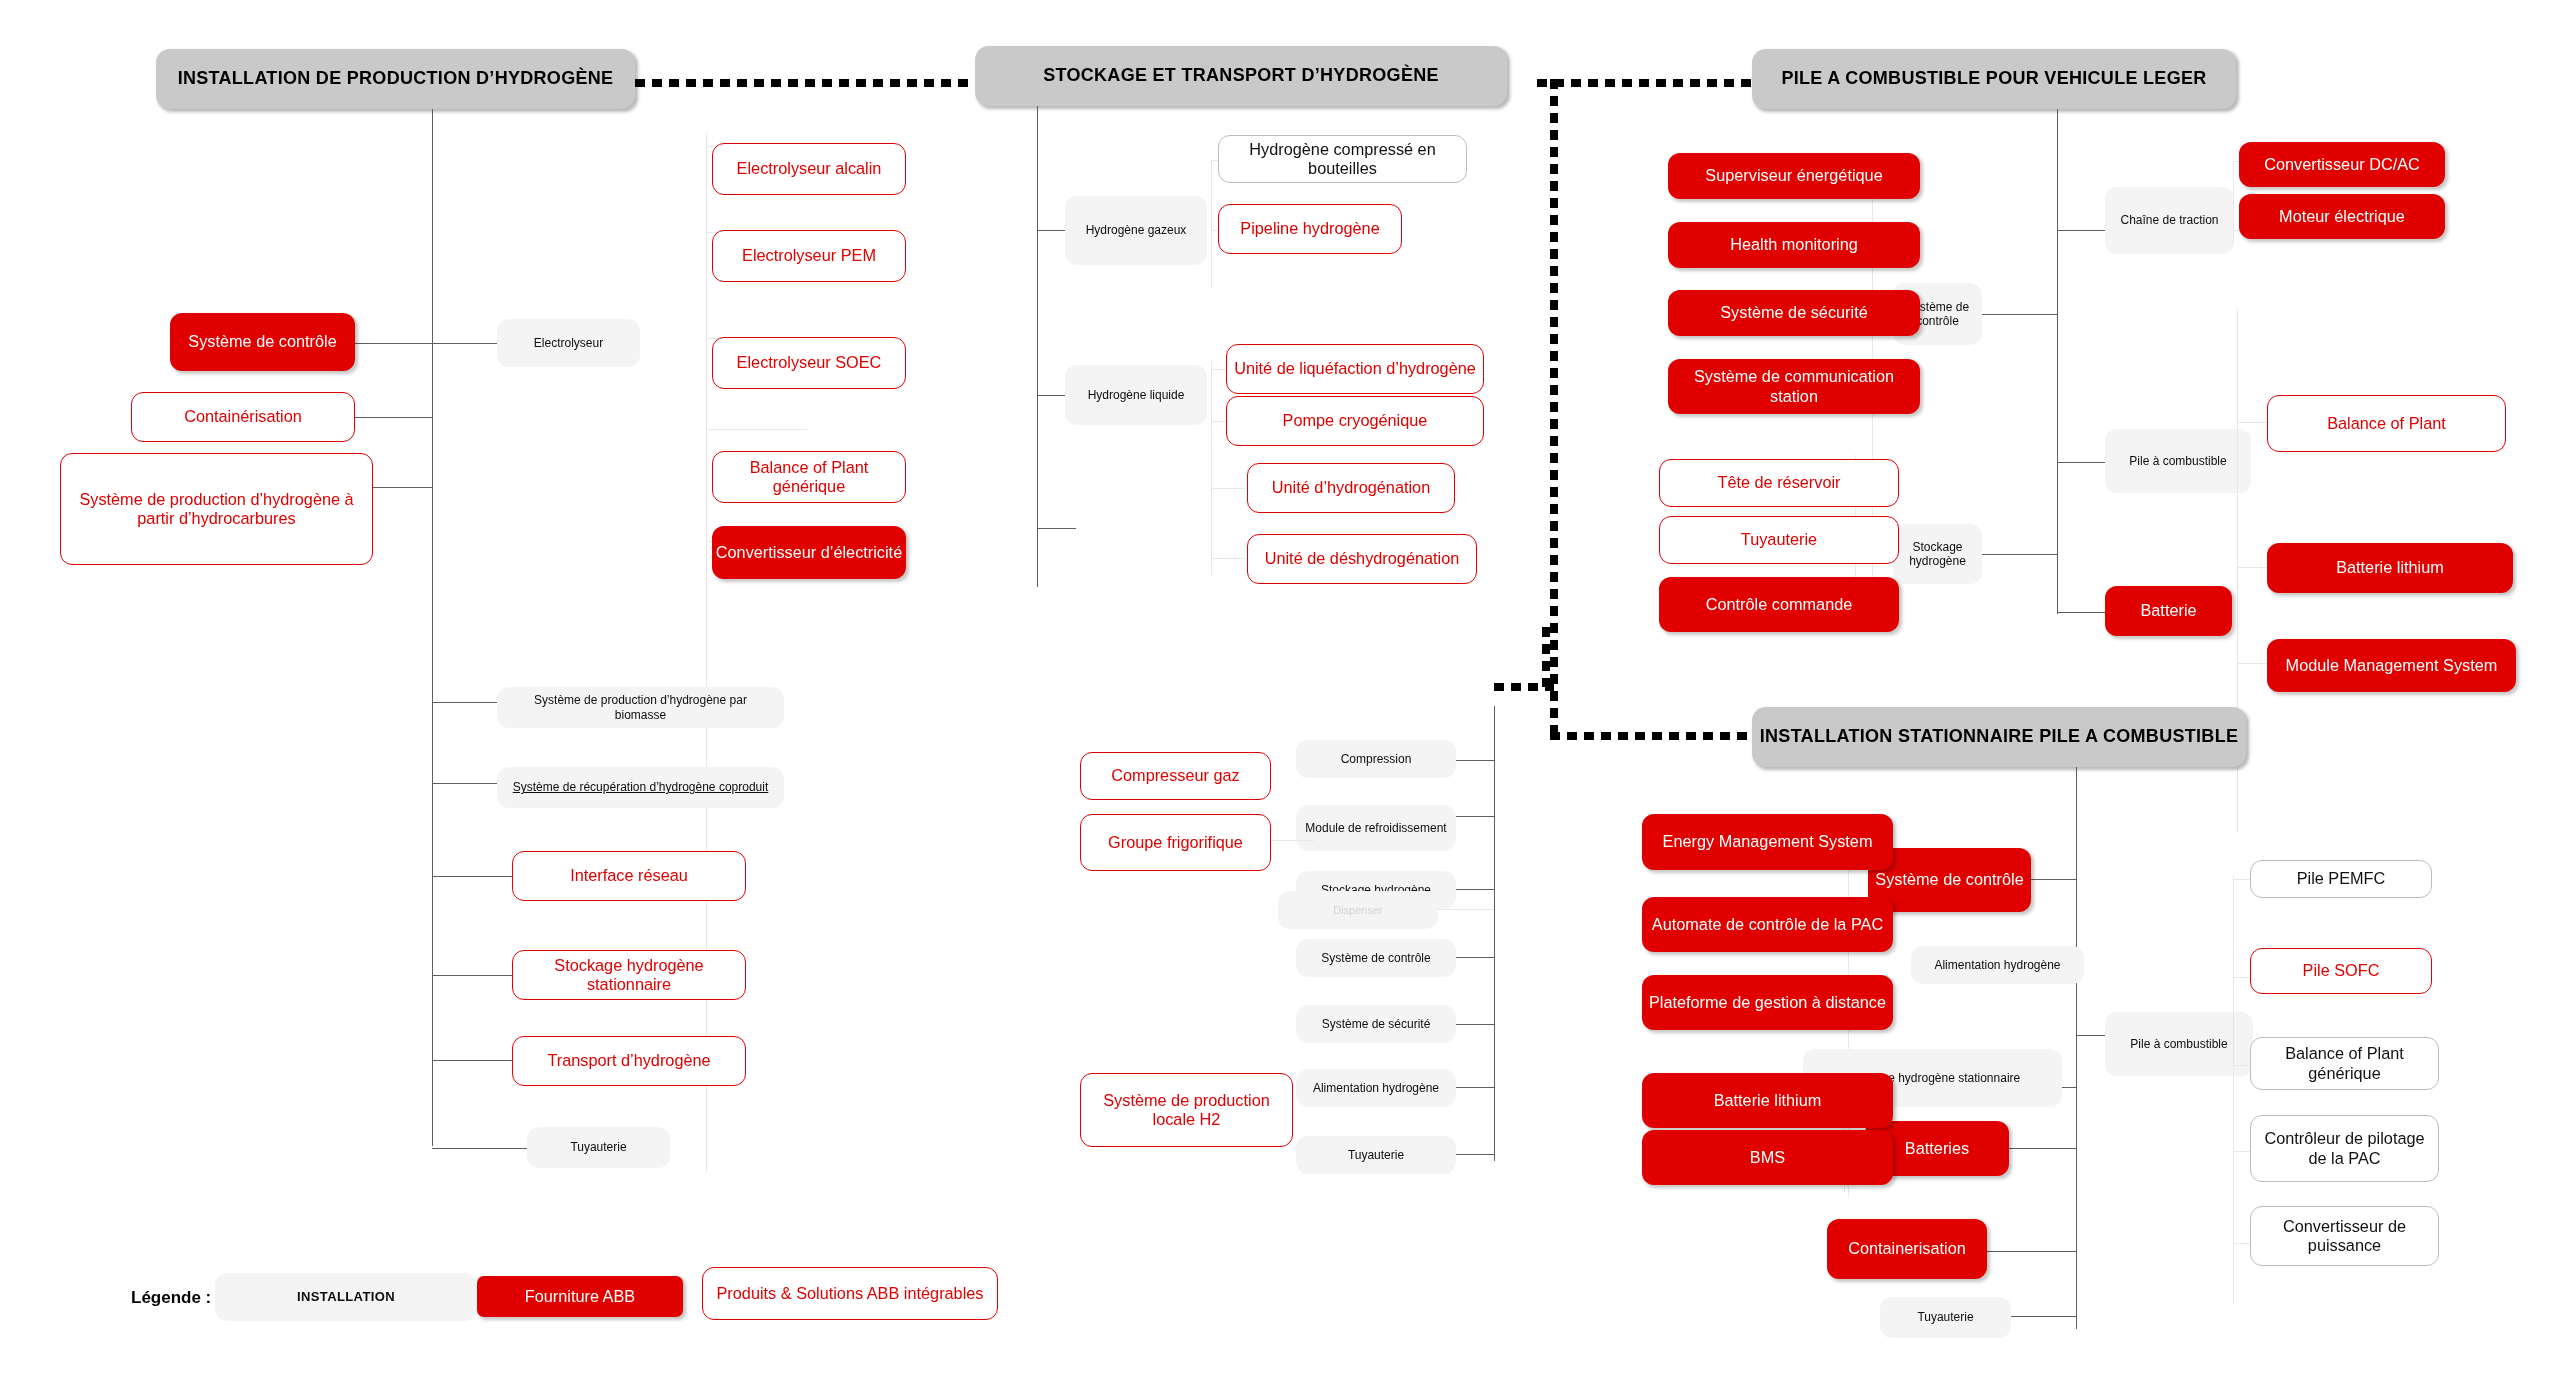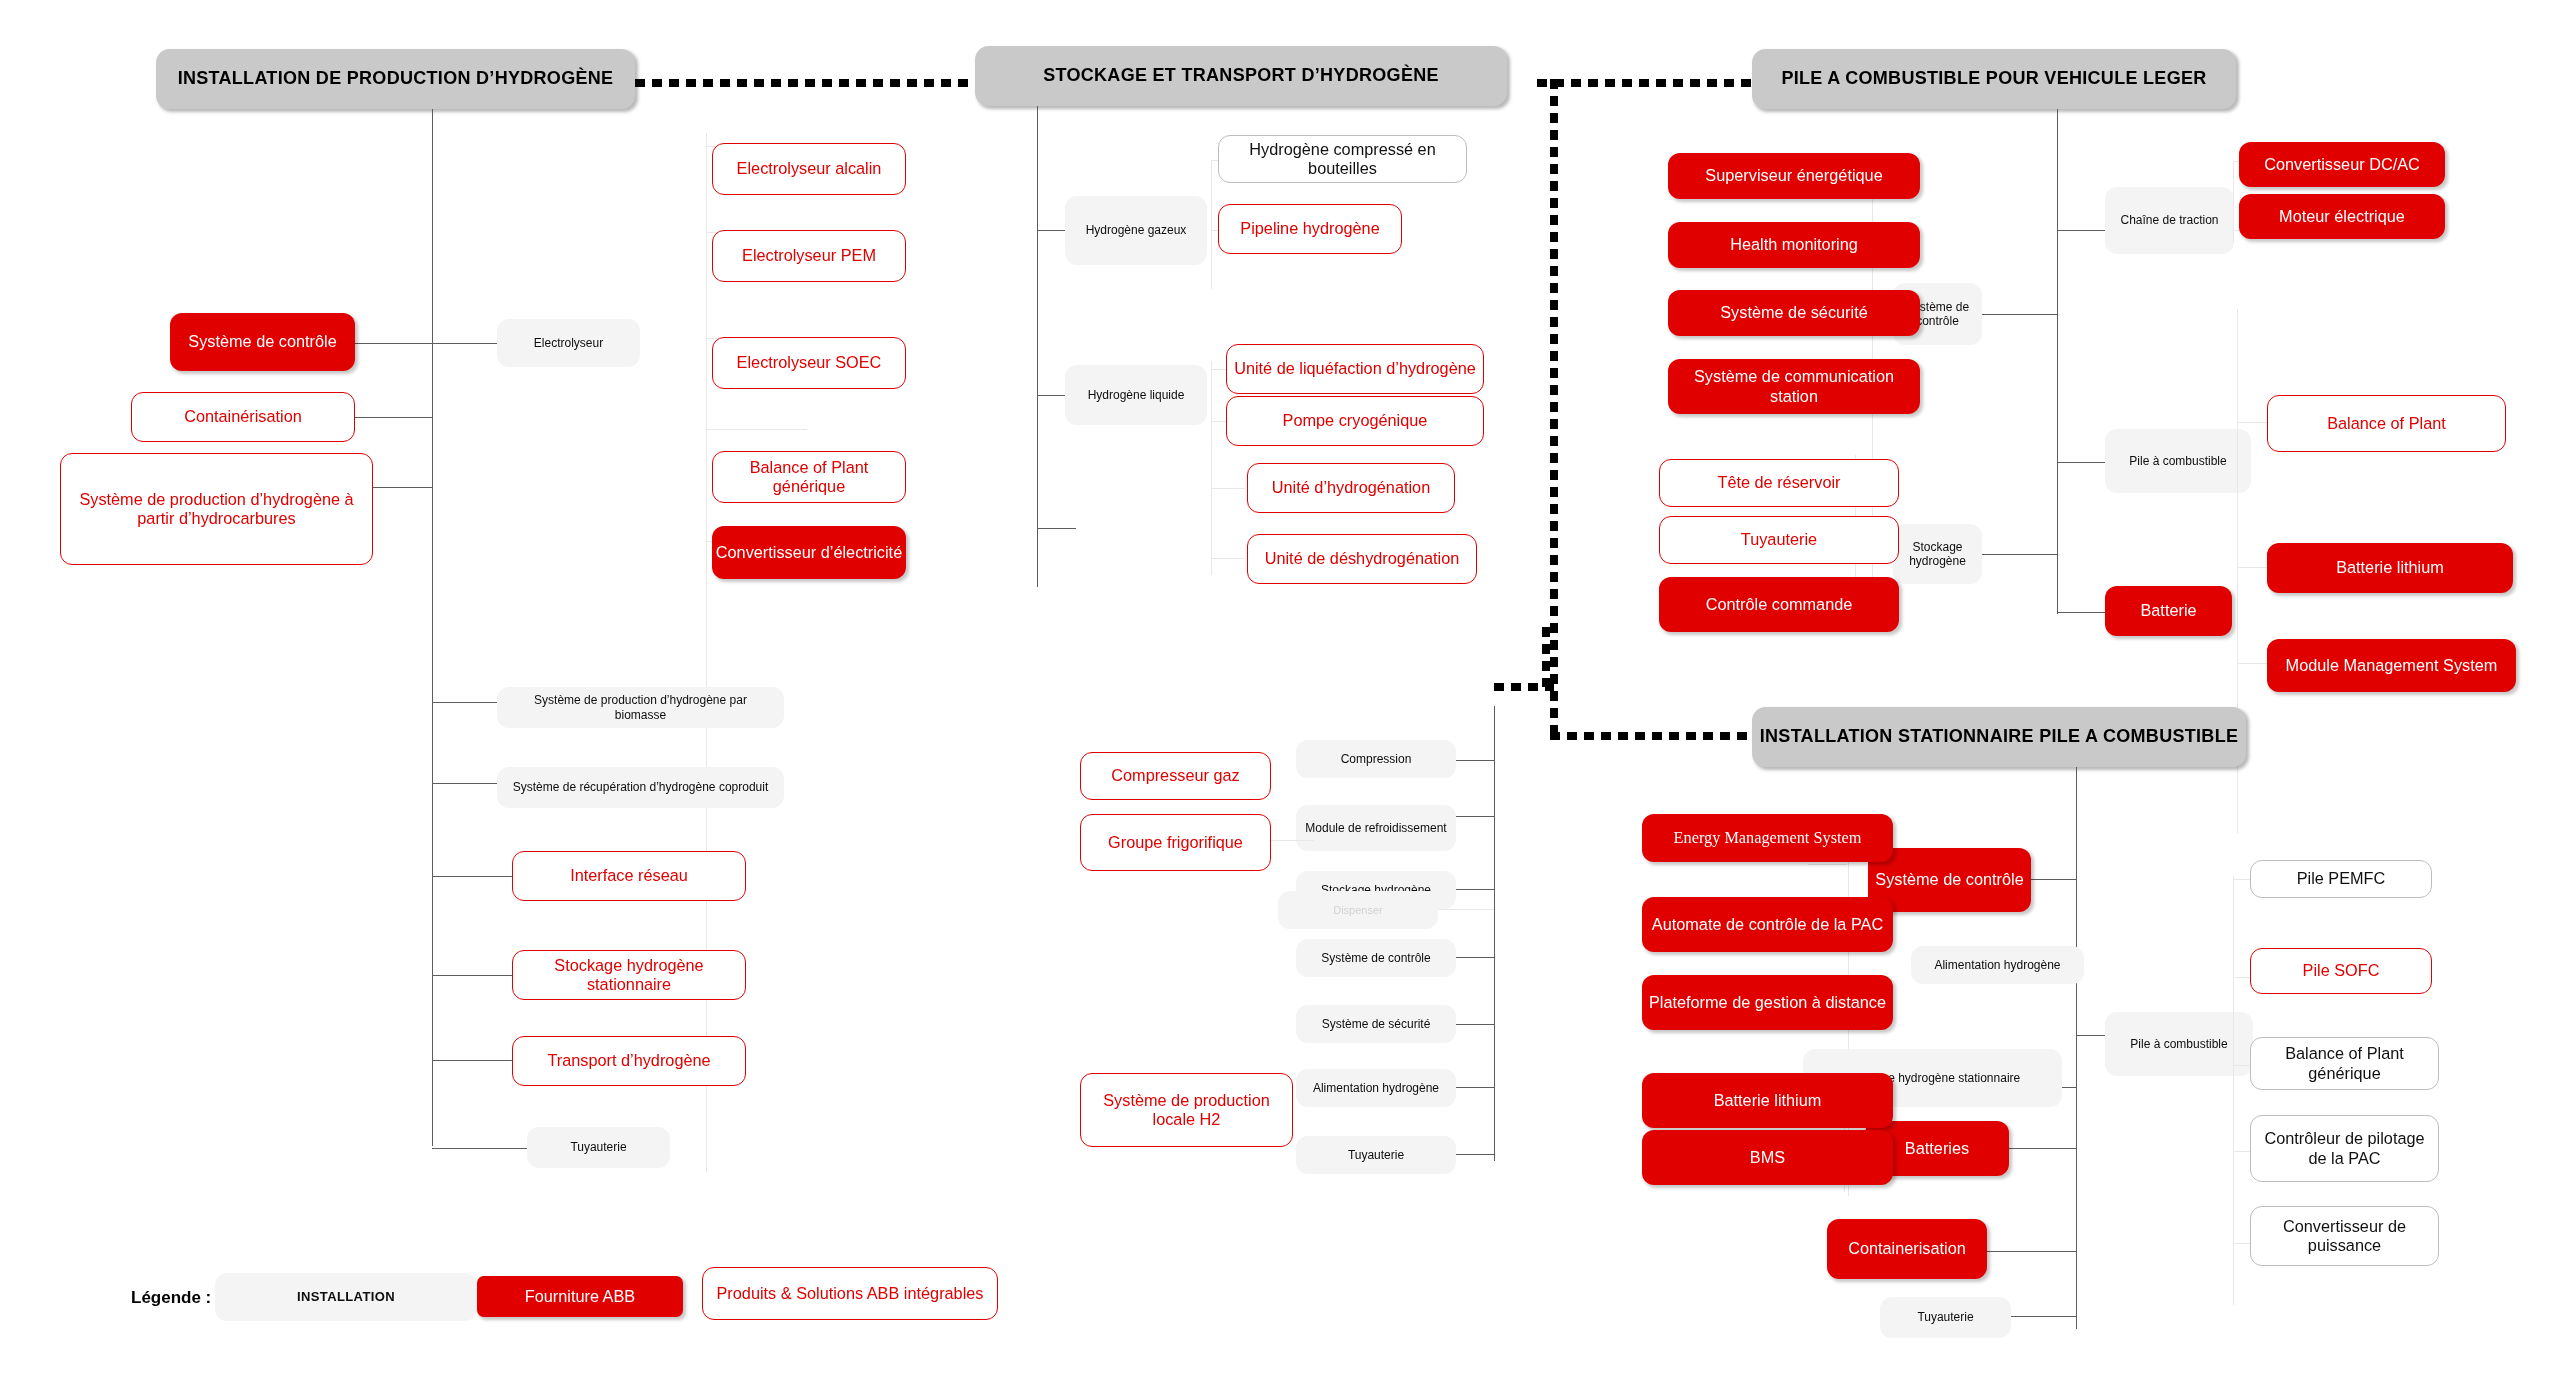--- a/index.html
+++ b/index.html
@@ -90,21 +90,21 @@
   <div class="node redout" style="left:712px;top:143px;width:194px;height:52px;">Electrolyseur alcalin</div>
   <div class="node redout" style="left:712px;top:230px;width:194px;height:52px;">Electrolyseur PEM</div>
   <div class="node redout" style="left:712px;top:337px;width:194px;height:52px;">Electrolyseur SOEC</div>
   <div class="node redout" style="left:712px;top:451px;width:194px;height:52px;">Balance of Plant générique</div>
   <div class="node red" style="left:712px;top:526px;width:194px;height:53px;">Convertisseur d’électricité</div>
 
   <div class="hline" style="left:432px;top:702px;width:65px;"></div>
   <div class="node grey" style="left:497px;top:687px;width:287px;height:41px;padding:0 10.3px;">Système de production d’hydrogène par biomasse</div>
 
   <div class="hline" style="left:432px;top:783px;width:65px;"></div>
-  <div class="node grey" style="left:497px;top:767px;width:287px;height:41px;padding:0 10.3px;">Système de récupération d’hydrogène coproduit</div>
+  <div class="node grey" style="left:497px;top:767px;width:287px;height:41px;padding:0 10.3px;text-decoration:underline;">Système de récupération d’hydrogène coproduit</div>
 
   <div class="hline" style="left:432px;top:876px;width:80px;"></div>
   <div class="node redout" style="left:512px;top:851px;width:234px;height:50px;">Interface réseau</div>
 
   <div class="hline" style="left:432px;top:975px;width:80px;"></div>
   <div class="node redout" style="left:512px;top:950px;width:234px;height:50px;">Stockage hydrogène stationnaire</div>
 
   <div class="hline" style="left:432px;top:1060px;width:80px;"></div>
   <div class="node redout" style="left:512px;top:1036px;width:234px;height:50px;">Transport d’hydrogène</div>
 
@@ -221,21 +221,21 @@
   <div class="node banner" style="left:1752px;top:707px;width:494px;height:60px;">INSTALLATION STATIONNAIRE PILE A COMBUSTIBLE</div>
 
   <div class="vline" style="left:2076px;top:767px;height:562px;"></div>
 
   <div class="hline" style="left:2005px;top:879px;width:71px;"></div>
   <div class="node red" style="left:1868px;top:848px;width:163px;height:64px;">Système de contrôle</div>
   <div class="vlinelt" style="left:1848px;top:835px;height:361px;"></div>
   <div class="hlinelt" style="left:1808px;top:864px;width:39px;"></div>
   <div class="hlinelt" style="left:1808px;top:950px;width:39px;"></div>
   <div class="hlinelt" style="left:1808px;top:1029px;width:39px;"></div>
-  <div class="node red" style="left:1642px;top:814px;width:251px;height:48px;font-family:Liberation Serif, serif;">Energy Management System</div>
+  <div class="node red" style="left:1642px;top:814px;width:251px;height:56px;">Energy Management System</div>
   <div class="node red" style="left:1642px;top:897px;width:251px;height:55px;">Automate de contrôle de la PAC</div>
   <div class="node red" style="left:1642px;top:975px;width:251px;height:55px;">Plateforme de gestion à distance</div>
 
   <div class="hline" style="left:1922px;top:965px;width:155px;"></div>
   <div class="node grey" style="left:1911px;top:946px;width:173px;height:38px;">Alimentation hydrogène</div>
 
   <div class="hline" style="left:2076px;top:1035px;width:46px;"></div>
   <div class="node grey" style="left:2105px;top:1012px;width:148px;height:64px;">Pile à combustible</div>
   <div class="vlinelt" style="left:2233px;top:876px;height:429px;"></div>
   <div class="hlinelt" style="left:2233px;top:879px;width:34px;"></div>

